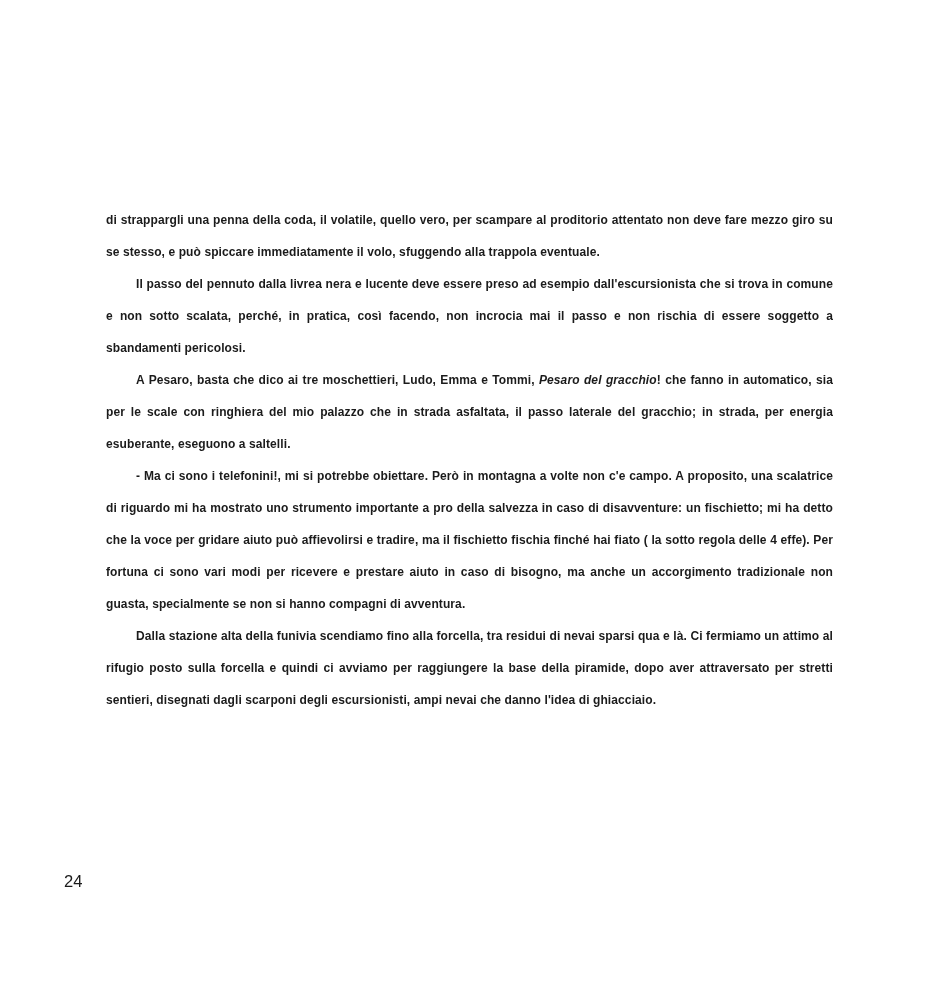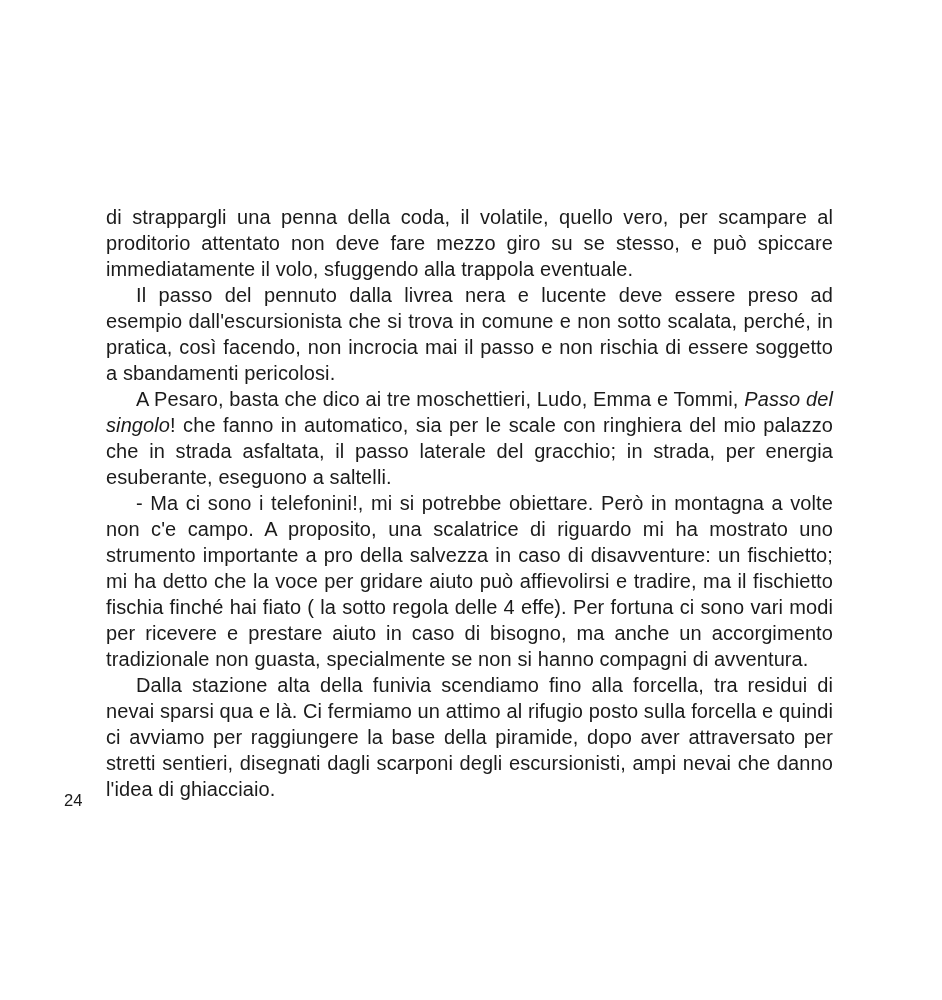--- a/index.html
+++ b/index.html
@@ -14,50 +14,51 @@
     background: #ffffff;
     overflow: hidden;
     font-family: "Liberation Sans", sans-serif;
     color: #1b1b1b;
   }
   .text-block {
     position: absolute;
     left: 106px;
     top: 204px;
     width: 727px;
-    font-size: 20px;
-    line-height: 26px;
+    font-size: 12px;
+    line-height: 32px;
     text-align: justify;
     letter-spacing: 0.1px;
+    font-weight: bold;
   }
   .text-block p {
     margin: 0;
     padding: 0;
     text-indent: 30px;
   }
   .text-block p.continuation {
     text-indent: 0;
   }
   .text-block em {
     font-style: italic;
   }
   .page-number {
     position: absolute;
     left: 64px;
-    top: 790px;
+    top: 871px;
     font-size: 16.6px;
     line-height: 22.9px;
     color: #1b1b1b;
   }
 </style>
 </head>
 <body>
 
 <div class="page">
   <div class="text-block">
     <p class="continuation">di strappargli una penna della coda, il volatile, quello vero, per scampare al proditorio attentato non deve fare mezzo giro su se stesso, e può spiccare immediatamente il volo, sfuggendo alla trappola eventuale.</p>
     <p>Il passo del pennuto dalla livrea nera e lucente deve essere preso ad esempio dall'escursionista che si trova in comune e non sotto scalata, perché, in pratica, così facendo, non incrocia mai il passo e non rischia di essere soggetto a sbandamenti pericolosi.</p>
-    <p><span>A Pesaro, basta che dico ai tre moschettieri, Ludo, Emma e Tommi, </span><em>Passo del singolo</em><span>! che fanno in automatico, sia per le scale con ringhiera del mio palazzo che in strada asfaltata, il passo laterale del gracchio; in strada, per energia esuberante, eseguono a saltelli.</span></p>
+    <p><span>A Pesaro, basta che dico ai tre moschettieri, Ludo, Emma e Tommi, </span><em>Pesaro del gracchio</em><span>! che fanno in automatico, sia per le scale con ringhiera del mio palazzo che in strada asfaltata, il passo laterale del gracchio; in strada, per energia esuberante, eseguono a saltelli.</span></p>
     <p>- Ma ci sono i telefonini!, mi si potrebbe obiettare. Però in montagna a volte non c'e campo. A proposito, una scalatrice di riguardo mi ha mostrato uno strumento importante a pro della salvezza in caso di disavventure: un fischietto; mi ha detto che la voce per gridare aiuto può affievolirsi e tradire, ma il fischietto fischia finché hai fiato ( la sotto regola delle 4 effe). Per fortuna ci sono vari modi per ricevere e prestare aiuto in caso di bisogno, ma anche un accorgimento tradizionale non guasta, specialmente se non si hanno compagni di avventura.</p>
     <p>Dalla stazione alta della funivia scendiamo fino alla forcella, tra residui di nevai sparsi qua e là. Ci fermiamo un attimo al rifugio posto sulla forcella e quindi ci avviamo per raggiungere la base della piramide, dopo aver attraversato per stretti sentieri, disegnati dagli scarponi degli escursionisti, ampi nevai che danno l'idea di ghiacciaio.</p>
   </div>
   <div class="page-number">24</div>
 </div>
 
 </body></html>

